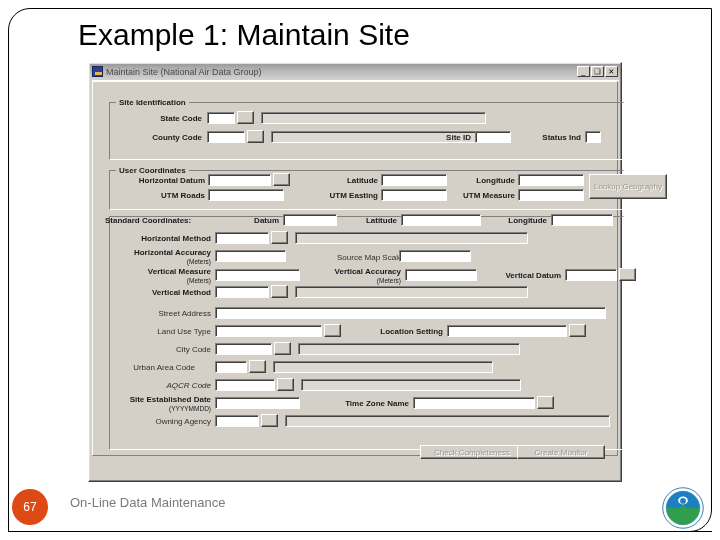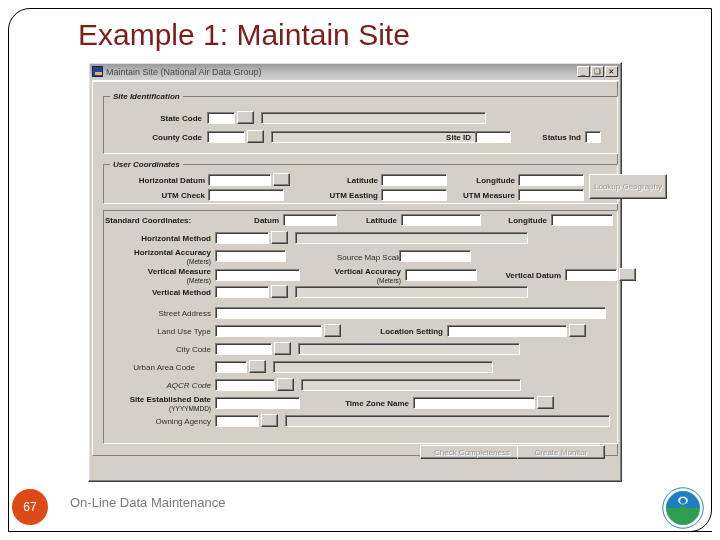--- a/index.html
+++ b/index.html
@@ -13,21 +13,21 @@
   }
 
   
   .slide-border-tl {
     position:absolute; left:8px; top:8px; width:704px; height:524px;
     border:1px solid #000; border-radius:22px 0 22px 0;
     pointer-events:none;
   }
   .slide-title {
     position:absolute; left:78px; top:18px;
-    font-size:30px; color:#7f1d1d; font-weight:400;
+    font-size:30px; color:#000000; font-weight:400;
     letter-spacing:0px; white-space:nowrap;
   }
 
   
   .footer-rule {
     position:absolute; left:8px; top:531px; width:704px; height:1px; background:#000;
   }
   .page-badge {
     position:absolute; left:12px; top:489px;
     width:36px; height:36px; border-radius:50%;
@@ -100,25 +100,24 @@
 
   
   .form-body {
     position:relative; margin:0 3px 3px 3px; height:375px;
     background:#d4d0c8;
     border:1px solid #ffffff; border-right-color:#808080; border-bottom-color:#808080;
   }
 
   fieldset.group {
     position:absolute;
-    margin:4px; padding:0;
+    margin:10px; padding:0;
     border:1px solid #ffffff;
     border-top-color:#808080; border-left-color:#808080;
     background:transparent;
-    font-style:italic;
   }
   fieldset.group > legend {
     font-size:8px; font-weight:bold; color:#1a1a1a;
     margin-left:6px; padding:0 3px;
   }
 
   .lbl {
     position:absolute;
     font-size:8px; font-weight:bold; color:#1a1a1a;
     text-align:right; white-space:nowrap; line-height:9px;
@@ -213,21 +212,21 @@
     <div class="lbl" style="left:12px; top:94px; width:100px;">Horizontal Datum</div>
     <input class="fld" style="left: 115px; top: 92px; width: 63px;" value="">
     <div class="lov" style="left:180px; top:91px;"></div>
 
     <div class="lbl" style="left:200px; top:94px; width:85px;">Latitude</div>
     <input class="fld" style="left: 288px; top: 92px; width: 66px;" value="">
 
     <div class="lbl" style="left:356px; top:94px; width:66px;">Longitude</div>
     <input class="fld" style="left: 425px; top: 92px; width: 66px;" value="">
 
-    <div class="lbl" style="left:12px; top:109px; width:100px;">UTM Check</div>
+    <div class="lbl" style="left:12px; top:109px; width:100px;">UTM Roads</div>
     <input class="fld" style="left: 115px; top: 107px; width: 76px;" value="">
 
     <div class="lbl" style="left:190px; top:109px; width:95px;">UTM Easting</div>
     <input class="fld" style="left: 288px; top: 107px; width: 66px;" value="">
 
     <div class="lbl" style="left:352px; top:109px; width:70px;">UTM Measure</div>
     <input class="fld" style="left: 425px; top: 107px; width: 66px;" value="">
 
     <div class="btn" style="left:496px; top:92px; width:78px; height:25px;text-align:right;">Lookup Geography</div>
 

